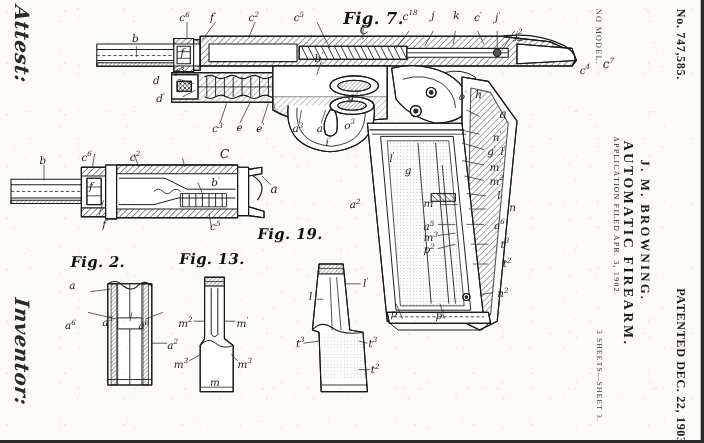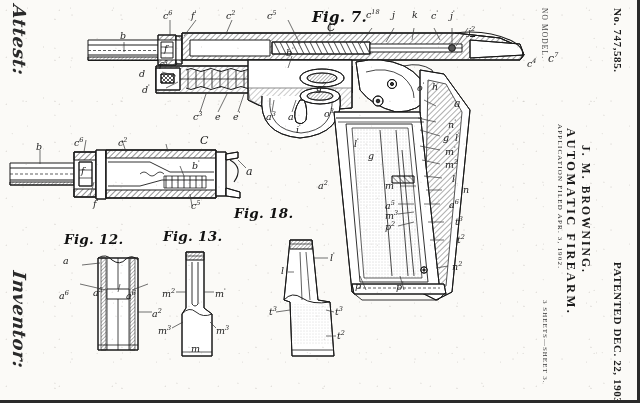--- a/index.html
+++ b/index.html
@@ -375,23 +375,23 @@
   <div class="vtext" id="hdr-nomodel">NO MODEL.</div>
   <div class="vtext" id="hdr-sheets">3 SHEETS—SHEET 3.</div>
   <div class="vtext" id="hdr-inventor">J. M. BROWNING.</div>
   <div class="vtext" id="hdr-title">AUTOMATIC FIREARM.</div>
   <div class="vtext" id="hdr-appl">APPLICATION FILED APR. 3, 1902.</div>
 
   <div class="script" id="sig-attest">Attest:</div>
   <div class="script" id="sig-inventor">Inventor:</div>
 
   <div class="figcap" style="left:312px;top:8px;">Fig. 7.</div>
-  <div class="figcap sm" style="left:64px;top:231px;">Fig. 12.</div>
+  <div class="figcap sm" style="left:64px;top:231px;">Fig. 2.</div>
   <div class="figcap sm" style="left:163px;top:228px;">Fig. 13.</div>
-  <div class="figcap sm" style="left:234px;top:205px;">Fig. 18.</div>
+  <div class="figcap sm" style="left:234px;top:205px;">Fig. 19.</div>
 
   <div class="ref" style="left:163px;top:10px;"><span>c</span><sup>6</sup></div>
   <div class="ref" style="left:191px;top:10px;"><span>f</span><sup>'</sup></div>
   <div class="ref" style="left:226px;top:10px;"><span>c</span><sup>2</sup></div>
   <div class="ref" style="left:267px;top:10px;"><span>c</span><sup>5</sup></div>
   <div class="ref cap" style="left:327px;top:22px;">C</div>
   <div class="ref" style="left:366px;top:9px;"><span>c</span><sup>18</sup></div>
   <div class="ref" style="left:392px;top:10px;">j</div>
   <div class="ref" style="left:412px;top:10px;">k</div>
   <div class="ref" style="left:431px;top:10px;"><span>c</span><sup>'</sup></div>
@@ -405,21 +405,21 @@
 
   <div class="ref" style="left:158px;top:61px;font-family:Liberation Mono, monospace;"><span>f</span><sup>3</sup></div>
   <div class="ref" style="left:139px;top:69px;">d</div>
   <div class="ref" style="left:142px;top:84px;"><span>d</span><sup>'</sup></div>
   <div class="ref" style="left:193px;top:111px;"><span>c</span><sup>3</sup></div>
   <div class="ref" style="left:215px;top:112px;">e</div>
   <div class="ref" style="left:233px;top:111px;"><span>e</span><sup>'</sup></div>
   <div class="ref" style="left:266px;top:111px;"><span>a</span><sup>3</sup></div>
   <div class="ref" style="left:288px;top:111px;"><span>a</span><sup>'</sup></div>
   <div class="ref" style="left:316px;top:82px;"><span>g</span><sup>2</sup></div>
-  <div class="ref" style="left:313px;top:108px;margin-left:11px;"><span>o</span><sup>3</sup></div>
+  <div class="ref" style="left:313px;top:108px;"><span>o</span><sup>3</sup></div>
   <div class="ref" style="left:417px;top:82px;"><span>o</span><sup>'</sup></div>
   <div class="ref" style="left:432px;top:82px;">h</div>
   <div class="ref big" style="left:454px;top:98px;">a</div>
   <div class="ref" style="left:296px;top:124px;"><span>i</span><sup>'</sup></div>
   <div class="ref" style="left:354px;top:138px;"><span>l</span><sup>'</sup></div>
   <div class="ref" style="left:368px;top:151px;">g</div>
 
   <div class="ref" style="left:448px;top:119px;"><span>n</span><sup>'</sup></div>
   <div class="ref" style="left:443px;top:132px;"><span>g</span><sup>'</sup></div>
   <div class="ref" style="left:455px;top:132px;"><span>l</span><sup>'</sup></div>

